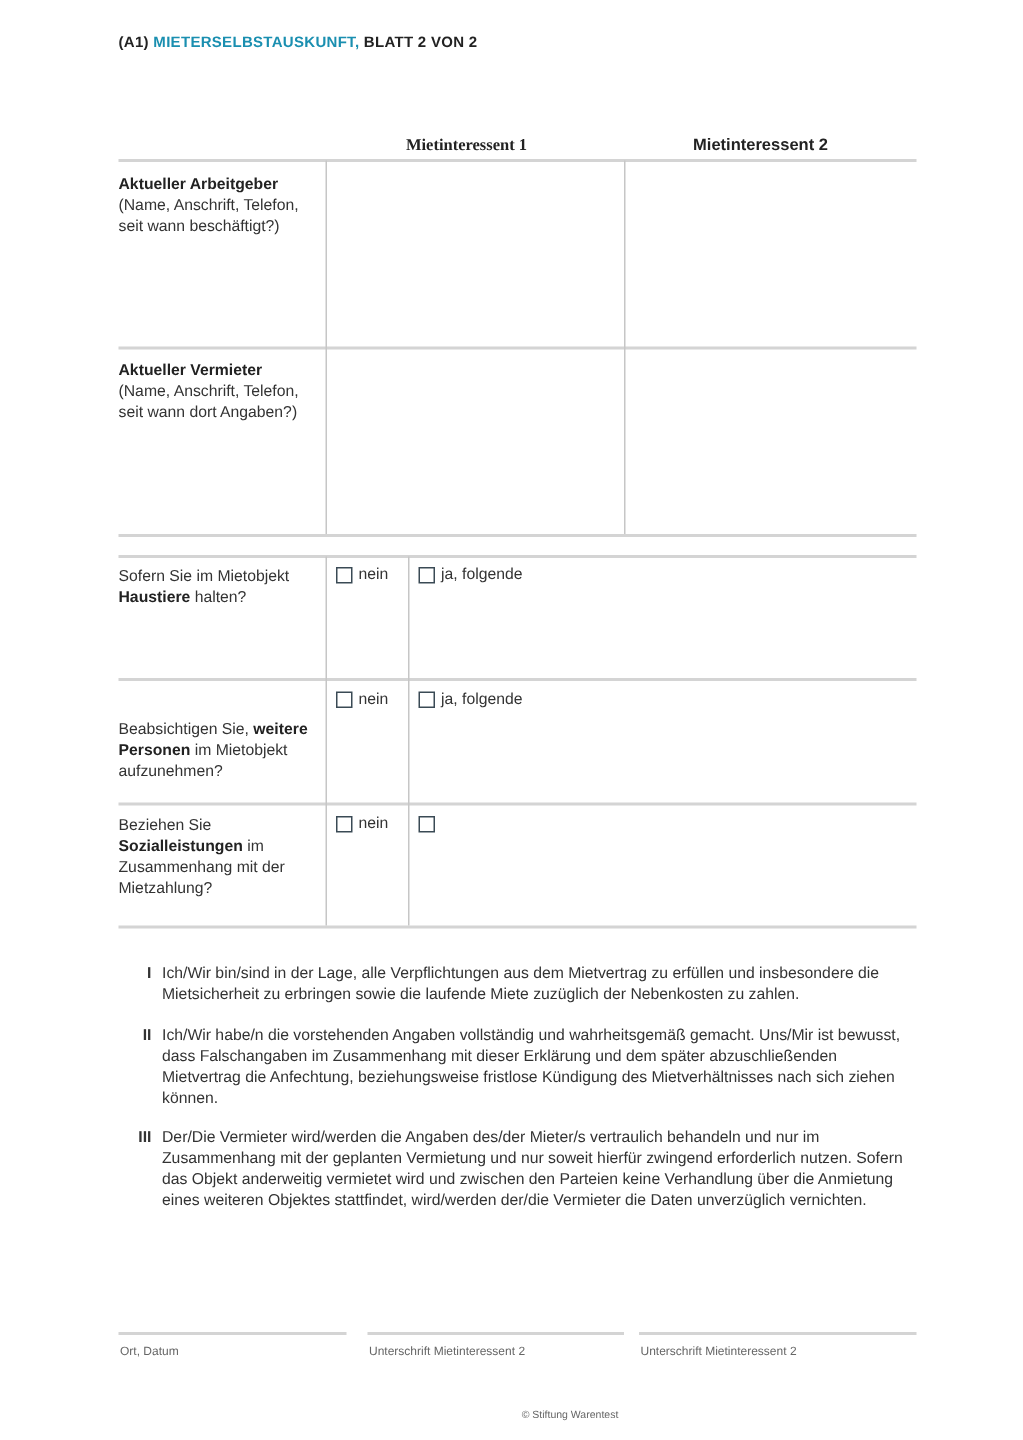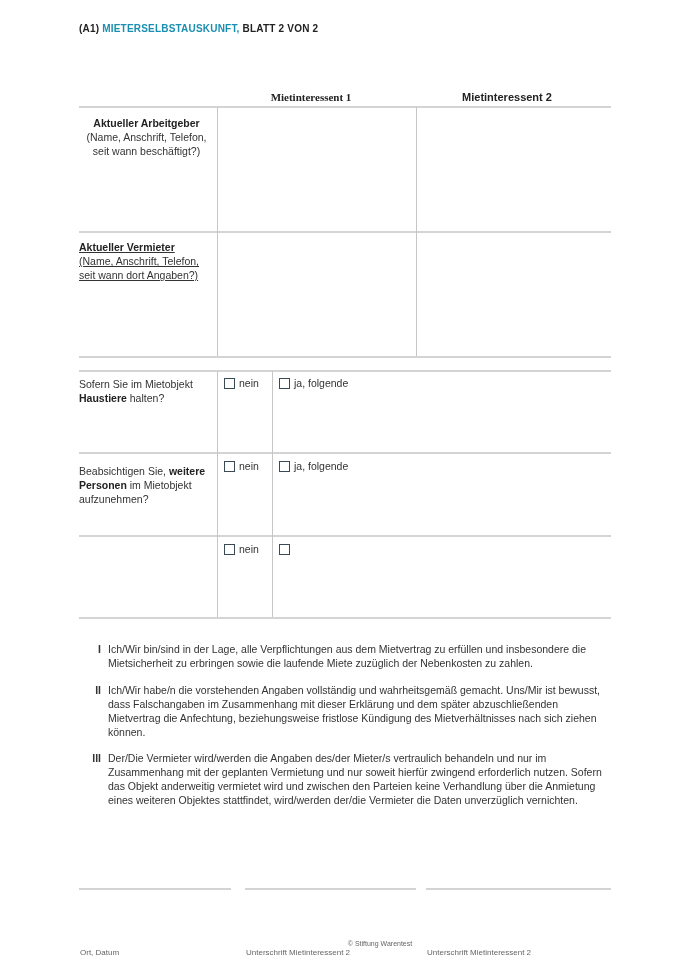--- a/index.html
+++ b/index.html
@@ -14,21 +14,21 @@
   .vline { position: absolute; width: 1px; background: #c6c6c6; }
   .colhead { position: absolute; top: 91px; font-size: 11px; font-weight: bold; text-align: center; width: 200px; }
   .label { position: absolute; left: 40px; font-size: 10.5px; line-height: 14px; color: #333; width: 135px; }
   .label b { color: #222; }
   .cb { position: absolute; width: 11px; height: 11px; border: 1.3px solid #3a4a55; background: #fff; box-sizing: border-box; cursor: pointer; }
   .cbtext { position: absolute; font-size: 10.5px; line-height: 14px; color: #333; }
   .decl { position: absolute; left: 40px; width: 530px; font-size: 10.5px; line-height: 14px; color: #333; }
   .decl .num { position: absolute; left: 0; width: 22px; text-align: right; font-weight: bold; }
   .decl .txt { position: absolute; left: 29px; width: 500px; }
   .sigline { position: absolute; top: 888px; height: 2px; background: #d4d4d4; }
-  .siglabel { position: absolute; top: 948px; font-size: 8px; color: #666; }
+  .siglabel { position: absolute; top: 896px; font-size: 8px; color: #666; }
   .footer { position: absolute; top: 940px; left: 0; width: 682px; text-align: center; font-size: 7px; color: #666; }
 </style>
 </head>
 <body>
 
 <div class="page">
 
   <div class="header">
     <span>(A1)</span>
     <span class="accent">MIETERSELBSTAUSKUNFT,</span>
@@ -37,28 +37,28 @@
 
   <div class="colhead" style="left:172px;font-family:Liberation Serif, serif;">Mietinteressent 1</div>
   <div class="colhead" style="left:368px;">Mietinteressent 2</div>
 
   <div class="hline" style="left:40px; top:106px; width:532px;"></div>
   <div class="hline" style="left:40px; top:231px; width:532px;"></div>
   <div class="hline" style="left:40px; top:356px; width:532px;"></div>
   <div class="vline" style="left:178px; top:107px; height:249px;"></div>
   <div class="vline" style="left:377px; top:107px; height:249px;"></div>
 
-  <div class="label" style="top:116px;text-align:center;">
+  <div class="label" style="top:116px;">
     <b>Aktueller Arbeitgeber</b><br>
     <span>(Name, Anschrift, Telefon, seit wann beschäftigt?)</span>
   </div>
   <div style="position:absolute; left:180px; top:108px; width:196px; height:122px;"></div>
   <div style="position:absolute; left:379px; top:108px; width:192px; height:122px;"></div>
 
-  <div class="label" style="top:240px;text-decoration:underline;">
+  <div class="label" style="top:240px;">
     <b>Aktueller Vermieter</b><br>
     <span>(Name, Anschrift, Telefon, seit wann dort Angaben?)</span>
   </div>
   <div style="position:absolute; left:180px; top:233px; width:196px; height:122px;"></div>
   <div style="position:absolute; left:379px; top:233px; width:192px; height:122px;"></div>
 
   <div class="hline" style="left:40px; top:370px; width:532px;"></div>
   <div class="hline" style="left:40px; top:452px; width:532px;"></div>
   <div class="hline" style="left:40px; top:535px; width:532px;"></div>
   <div class="hline" style="left:40px; top:617px; width:532px;"></div>
@@ -66,28 +66,31 @@
   <div class="vline" style="left:233px; top:371px; height:246px;"></div>
 
   <div class="label" style="top:377px; width:132px;">
     <span>Sofern Sie im Mietobjekt </span><b>Haustiere</b><span> halten?</span>
   </div>
   <div class="cb" style="left:185px; top:378px;"></div>
   <div class="cbtext" style="left:200px; top:376px;">nein</div>
   <div class="cb" style="left:240px; top:378px;"></div>
   <div class="cbtext" style="left:255px; top:376px;">ja, folgende</div>
 
-  <div class="label" style="top:464px; width:138px;">
+  <div class="label" style="top:479px; width:138px;">
     <span>Beabsichtigen Sie, </span><b>weitere Personen</b><span> im Mietobjekt aufzunehmen?</span>
   </div>
   <div class="cb" style="left:185px; top:461px;"></div>
   <div class="cbtext" style="left:200px; top:459px;">nein</div>
   <div class="cb" style="left:240px; top:461px;"></div>
   <div class="cbtext" style="left:255px; top:459px;">ja, folgende</div>
 
+  <div class="label" style="top:543px; width:138px;">
+    <span>Beziehen Sie </span><b>Sozialleistungen</b><span> im Zusammenhang mit der Mietzahlung?</span>
+  </div>
   <div class="cb" style="left:185px; top:544px;"></div>
   <div class="cbtext" style="left:200px; top:542px;">nein</div>
   <div class="cb" style="left:240px; top:544px;"></div>
 
   <div class="decl" style="top:642px;">
     <span class="num">I</span>
     <span class="txt">Ich/Wir bin/sind in der Lage, alle Verpflichtungen aus dem Mietvertrag zu erfüllen und insbesondere die Mietsicherheit zu erbringen sowie die laufende Miete zuzüglich der Nebenkosten zu zahlen.</span>
   </div>
   <div class="decl" style="top:683px;">
     <span class="num">II</span>

